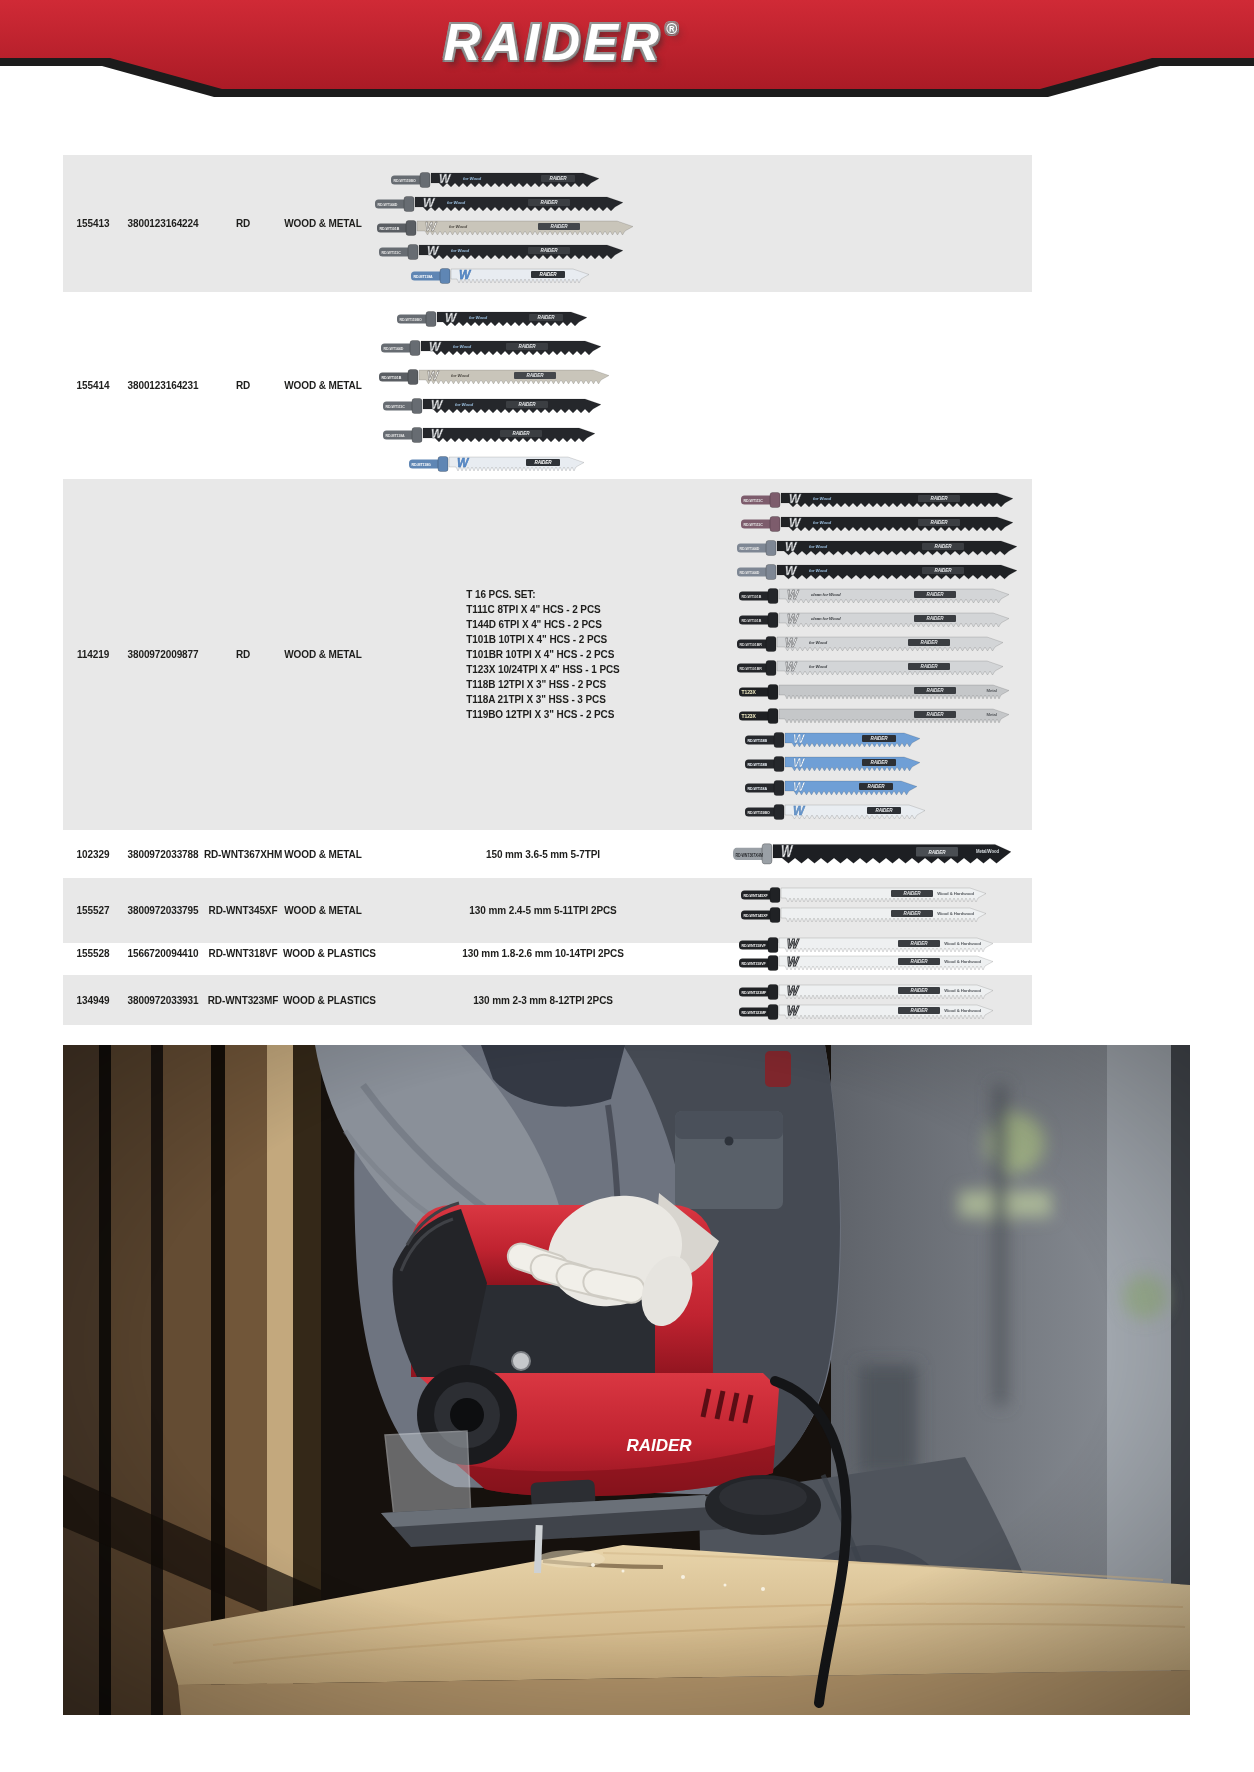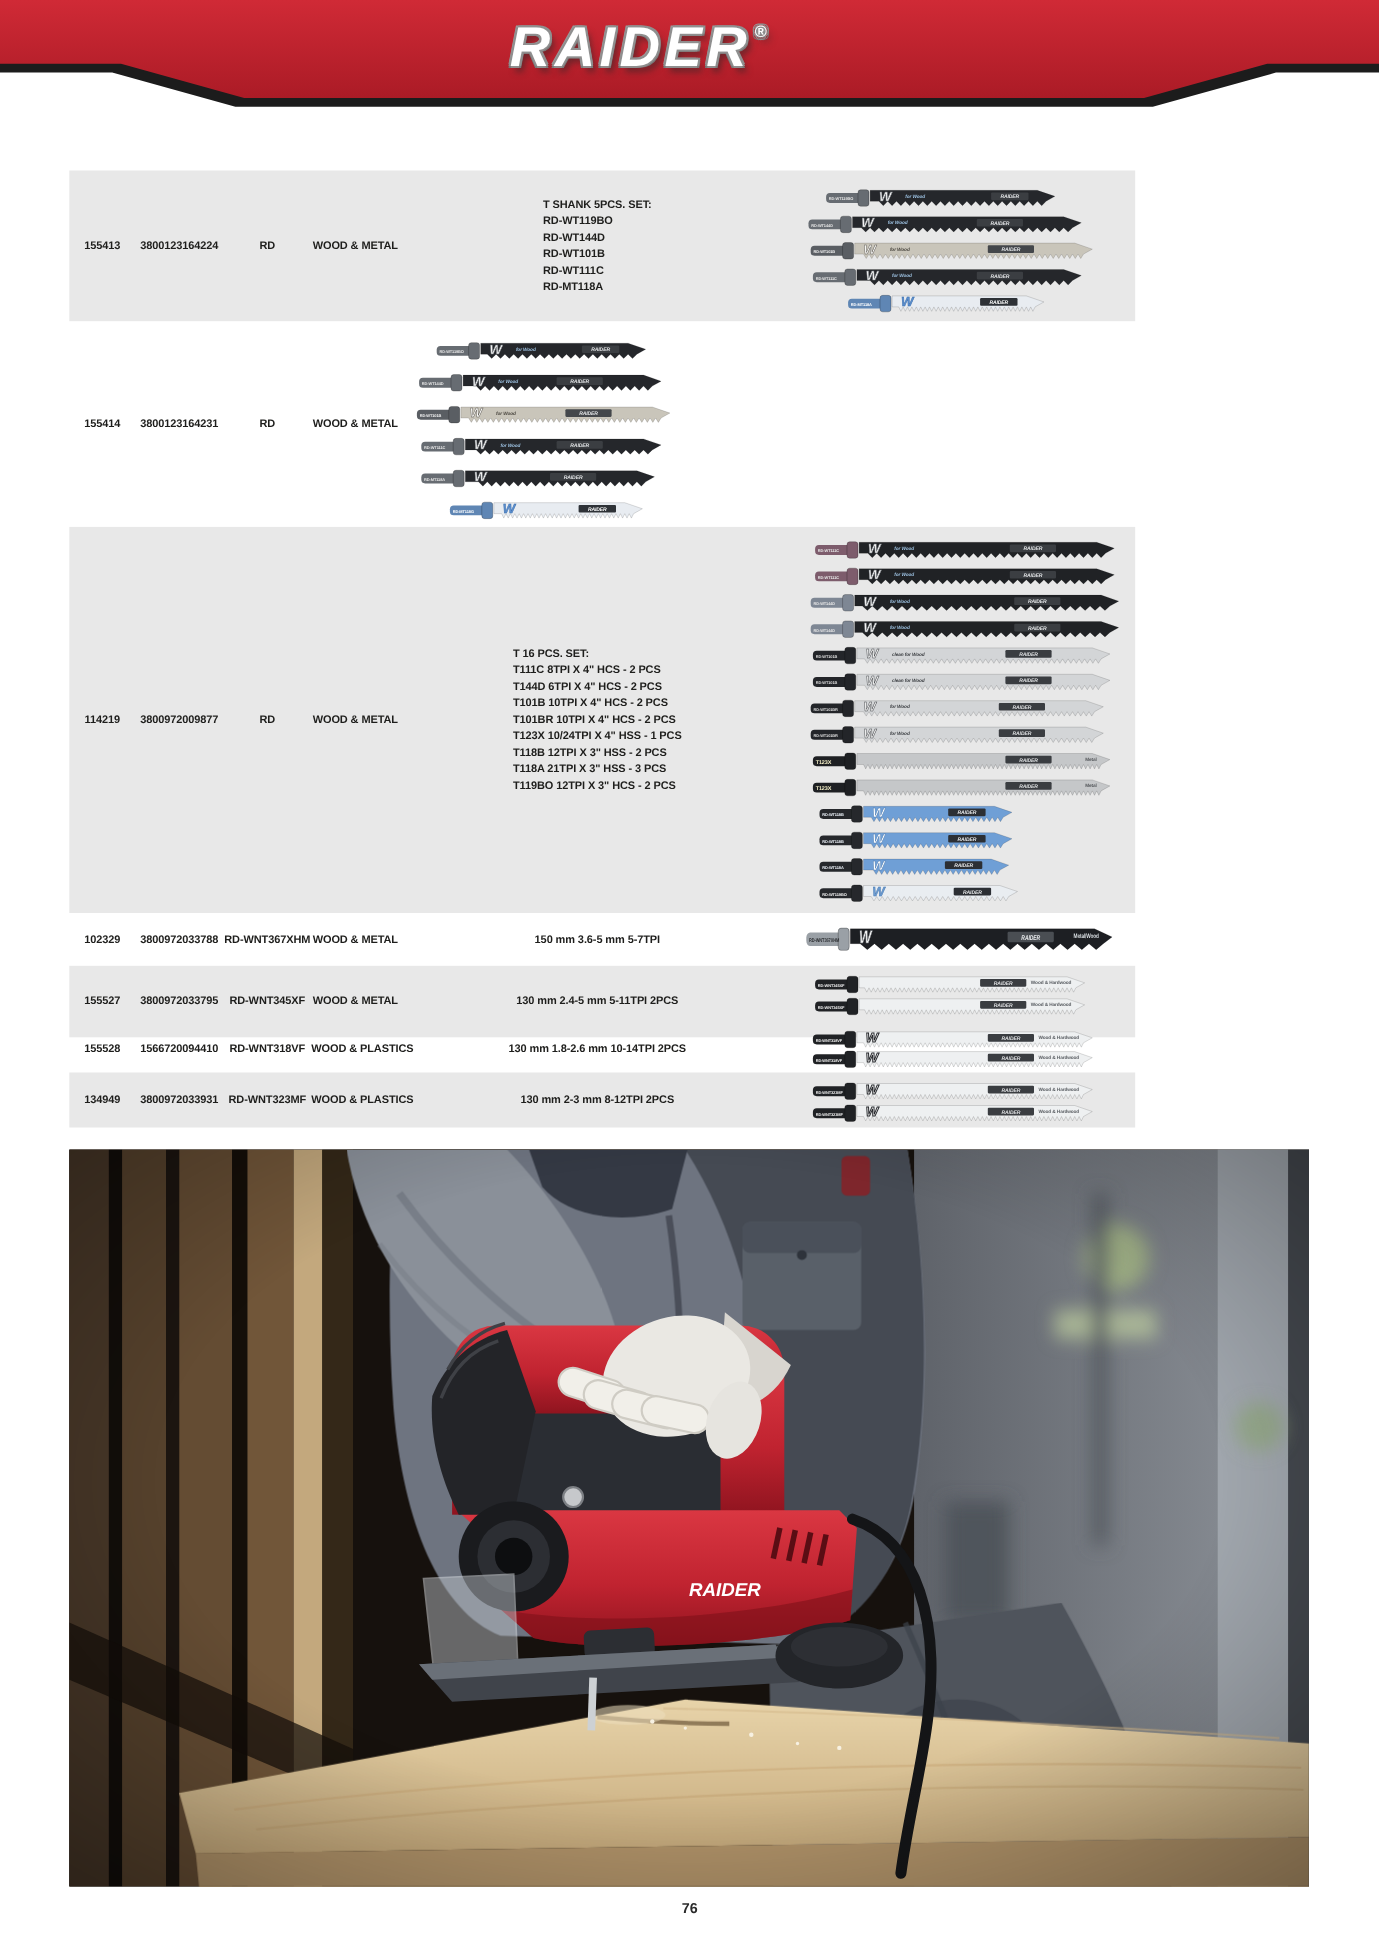--- a/index.html
+++ b/index.html
@@ -1,20 +1,20 @@
 <!DOCTYPE html>
 <html><head>
 <meta charset="utf-8">
 <style>
   html,body{margin:0;padding:0;background:#ffffff;}
   body{width:1254px;height:1772px;position:relative;font-family:"Liberation Sans",sans-serif;overflow:hidden;}
   .page{position:absolute;inset:0;}
 
   
-  .header{position:absolute;top:0;left:0;width:1125px;height:110px;padding-left:40px;}
+  .header{position:absolute;top:0;left:0;width:1125px;height:110px;}
   .header svg{position:absolute;top:0;left:0;}
   .logo{
     position:absolute;top:13px;left:50%;transform:translateX(-51%) ;
     font-weight:bold;font-style:italic;font-size:51px;letter-spacing:4px;color:#ffffff;
     white-space:nowrap;
     text-shadow:2px 0 0 #8f8f8f,-2px 0 0 #8f8f8f,0 2px 0 #8f8f8f,0 -2px 0 #8f8f8f,
       2px 2px 0 #7a7a7a,-2px -2px 0 #9a9a9a,2px -2px 0 #8f8f8f,-2px 2px 0 #7a7a7a,
       4px 5px 6px rgba(40,40,40,.55);
   }
   .logo sup{font-size:15px;letter-spacing:0;vertical-align:26px;margin-left:3px;}
@@ -65,26 +65,20 @@
     <div class="logo"><span>RAIDER</span><sup>®</sup></div>
   </div>
 
   <section class="table">
 
     <div class="row gray" style="top:155px;height:137px;">
       <div class="cell">155413</div>
       <div class="cell">3800123164224</div>
       <div class="cell">RD</div>
       <div class="cell">WOOD &amp; METAL</div>
-      <div class="cell desc"><span class="desc-block">T SHANK 5PCS. SET:
-RD-WT119BO
-RD-WT144D
-RD-WT101B
-RD-WT111C
-RD-MT118A</span></div>
       <div class="cell image">
           <svg xmlns="http://www.w3.org/2000/svg">
             <g transform="translate(28,14)">
               <rect x="0" y="6.5" width="33" height="9" rx="3.5" fill="#676c72"></rect>
               <rect x="29" y="3.5" width="10" height="15" rx="2.5" fill="#676c72" stroke="rgba(0,0,0,.35)" stroke-width=".6"></rect>
               <text x="2.5" y="13.2" font-size="3.6" font-weight="bold" fill="#e6e6e6" font-family="Liberation Sans,sans-serif">RD-WT119BO</text>
               <path d="M40 4 L192 4 L208 9.5 L200 14 L196 18 L192 14 L188 18 L184 14 L180 18 L176 14 L172 18 L168 14 L164 18 L160 14 L156 18 L152 14 L148 18 L144 14 L140 18 L136 14 L132 18 L128 14 L124 18 L120 14 L116 18 L112 14 L108 18 L104 14 L100 18 L96 14 L92 18 L88 14 L84 18 L80 14 L76 18 L72 14 L68 18 L64 14 L60 18 L56 14 L52 18 L48 14 L40 14 Z" fill="#25272b" stroke="rgba(0,0,0,.25)" stroke-width=".5"></path>
               <text x="48" y="13.5" font-size="12" font-style="italic" font-weight="bold" fill="#f3f3f3" stroke="#6f747a" stroke-width="0.4" font-family="Liberation Sans,sans-serif">W</text>
               <text x="72" y="11" font-size="4.3" font-style="italic" fill="#9cc0e0" font-family="Liberation Sans,sans-serif">for Wood</text>
               <rect x="150" y="6" width="34" height="7" rx="1" fill="#3b3e42"></rect>
@@ -600,15 +594,14 @@
         </g>
         <ellipse cx="604" cy="246" rx="24" ry="36" fill="#e6e4df" transform="rotate(18 604 246)"></ellipse>
       </g>
 
       <path d="M712,336 C772,356 792,430 780,520 C774,566 762,612 756,658" stroke="#141517" stroke-width="10" fill="none" stroke-linecap="round"></path>
 
       <rect width="1127" height="670" fill="url(#gVig)"></rect>
     </svg>
   </div>
 
-  <div class="page-number">76</div>
 
 </div>
 
 </body></html>

